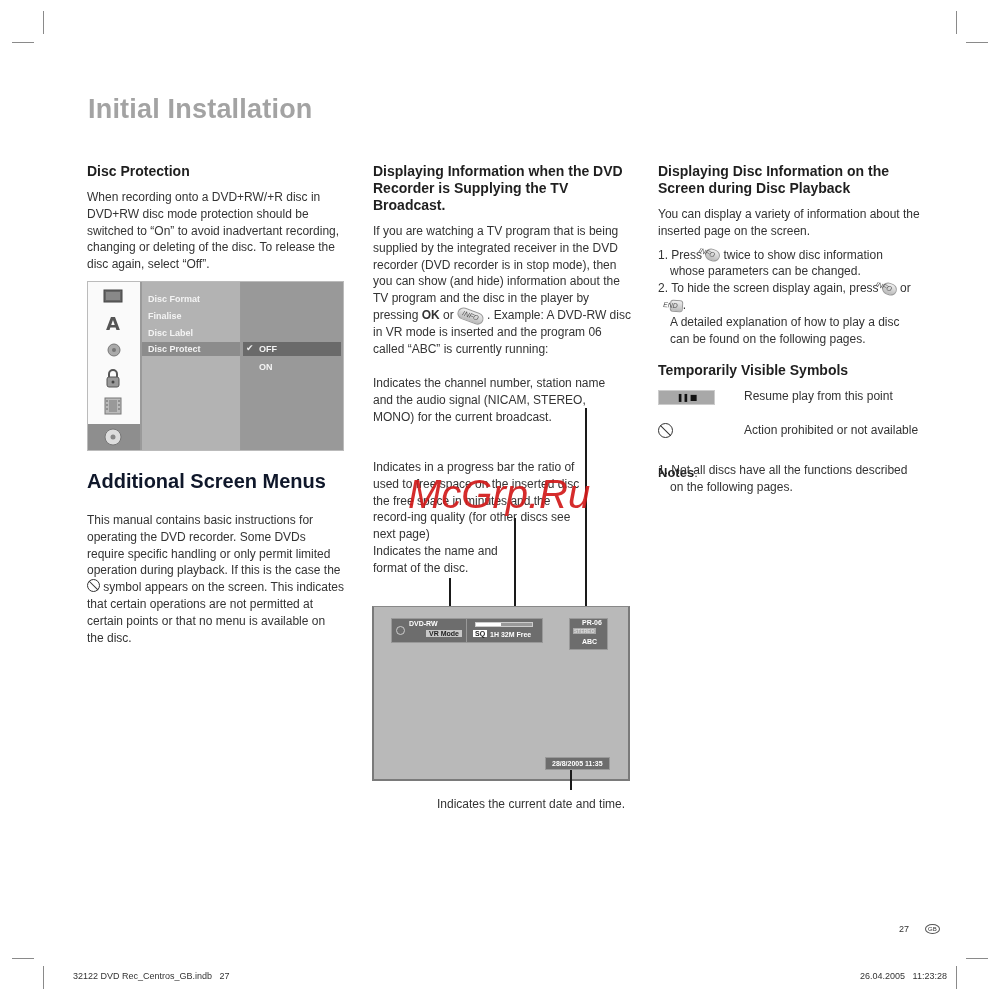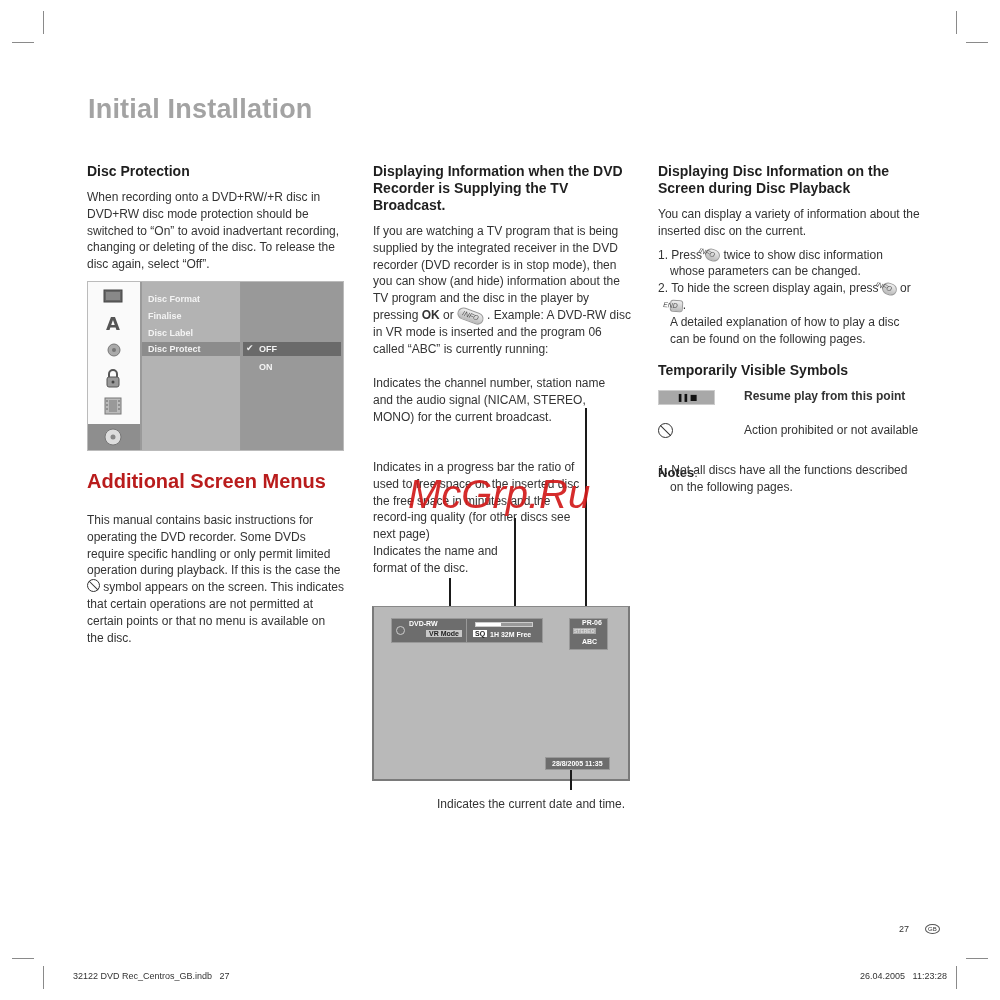--- a/index.html
+++ b/index.html
@@ -2,21 +2,21 @@
 <html><head>
   <meta charset="utf-8">
   <style>
     html, body { margin: 0; padding: 0; background: #ffffff; }
     body { width: 1000px; height: 1000px; position: relative; overflow: hidden;
            font-family: "Liberation Sans", "DejaVu Sans", sans-serif; color: #2b2b2b; }
     .abs { position: absolute; }
     .crop { position: absolute; background: #8a8a8a; }
     .page-title { left: 88px; top: 94px; font-size: 27px; font-weight: bold; color: #a3a3a3; letter-spacing: 0.2px; }
     .h2 { font-size: 14px; font-weight: bold; color: #1f1f1f; line-height: 17px; }
-    .h1 { font-size: 20px; font-weight: bold; color: #b91c1c; }
+    .h1 { font-size: 20px; font-weight: bold; color: #0f172a; }
     .body { font-size: 12px; line-height: 16.8px; color: #333; font-family: "Liberation Sans Narrow", "Liberation Sans", sans-serif; }
     .body p { margin: 0; }
     .list-item { padding-left: 12px; text-indent: -12px; margin: 0 0 7px 0; }
     .key { display: inline-block; font-size: 7px; font-style: italic; color: #555; background: linear-gradient(#eee, #bbb);
            border: 1px solid #999; border-radius: 6px; padding: 0 4px; transform: rotate(20deg); vertical-align: middle; line-height: 10px; }
     .key.flat { transform: rotate(4deg); border-radius: 3px; }
     
     .menu { left: 87px; top: 281px; width: 255px; height: 168px; background: #9a9a9a; border: 1px solid #bbb; }
     .menu-icons { position: absolute; left: 0; top: 0; width: 52px; height: 168px; background: #fafafa; }
     .menu-icon { position: absolute; left: 14px; width: 22px; height: 20px; display: flex; align-items: center; justify-content: center; font-weight: bold; color: #555; }
@@ -147,30 +147,30 @@
     <span style="position:absolute;left:3px;top:9px;font-size:5px;background:#aaa;color:#ddd;padding:0 1px;">STEREO</span>
     <span style="position:absolute;left:12px;top:19px;">ABC</span>
   </div>
   <div class="osd" style="left:171px;top:150px;padding:2px 6px;">28/8/2005 11:35</div>
 </div>
 <div class="leader" style="left:570px;top:770px;height:20px;"></div>
 <div class="abs body" style="left:437px;top:796px;">Indicates the current date and time.</div>
 
 <div class="abs h2" style="left:658px;top:163px;width:245px;">Displaying Disc Information on the Screen during Disc Playback</div>
 <div class="abs body" style="left:658px;top:206px;width:262px;">
-  <p style="margin-bottom:7px;">You can display a variety of information about the inserted disc on the current.</p>
+  <p style="margin-bottom:7px;">You can display a variety of information about the inserted page on the screen.</p>
   <p class="list-item"><span>1. Press </span><span class="key">INFO</span><span> twice to show disc information whose parameters can be changed.</span></p>
   <p class="list-item"><span>2. To hide the screen display again, press </span><span class="key">INFO</span><span> or</span><br><span class="key flat">END</span><span>.</span><br><span>A detailed explanation of how to play a disc can be found on the following pages.</span></p>
 </div>
 
 <div class="abs h2" style="left:658px;top:362px;">Temporarily Visible Symbols</div>
 <div class="abs" style="left:658px;top:390px;width:55px;height:13px;background:#a8a8a8;border:1px solid #ccc;display:flex;align-items:center;justify-content:center;">
   <span style="font-size:8px;color:#111;font-family:'DejaVu Sans',sans-serif;letter-spacing:-1px;">❚❚ ■</span>
 </div>
-<div class="abs body" style="left:744px;top:388px;font-weight:bold;">Resume play from this point</div>
+<div class="abs body" style="left:744px;top:388px;">Resume play from this point</div>
 <div class="abs" style="left:658px;top:423px;width:13px;height:13px;border:1.4px solid #333;border-radius:50%;">
   <span style="position:absolute;left:6px;top:-1px;width:1.4px;height:15px;background:#333;transform:rotate(-45deg);"></span>
 </div>
 <div class="abs body" style="left:744px;top:422px;">Action prohibited or not available</div>
 <div class="abs body" style="left:658px;top:438px;font-size:13px;margin-top:27px;">
   <b style="color:#1f1f1f;">Notes</b><span>:</span>
 </div>
 <div class="abs body" style="left:658px;top:462px;width:262px;">
   <p class="list-item">1. Not all discs have all the functions described on the following pages.</p>
 </div>

